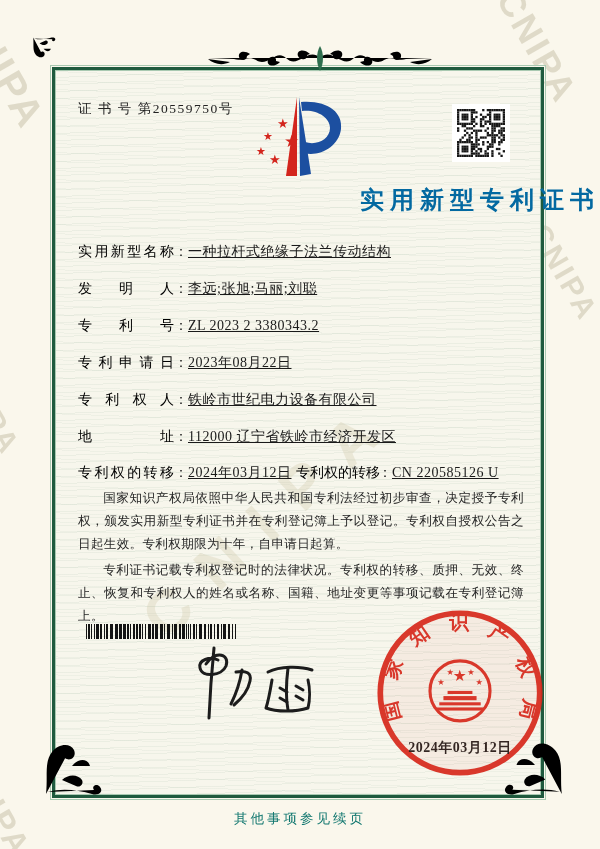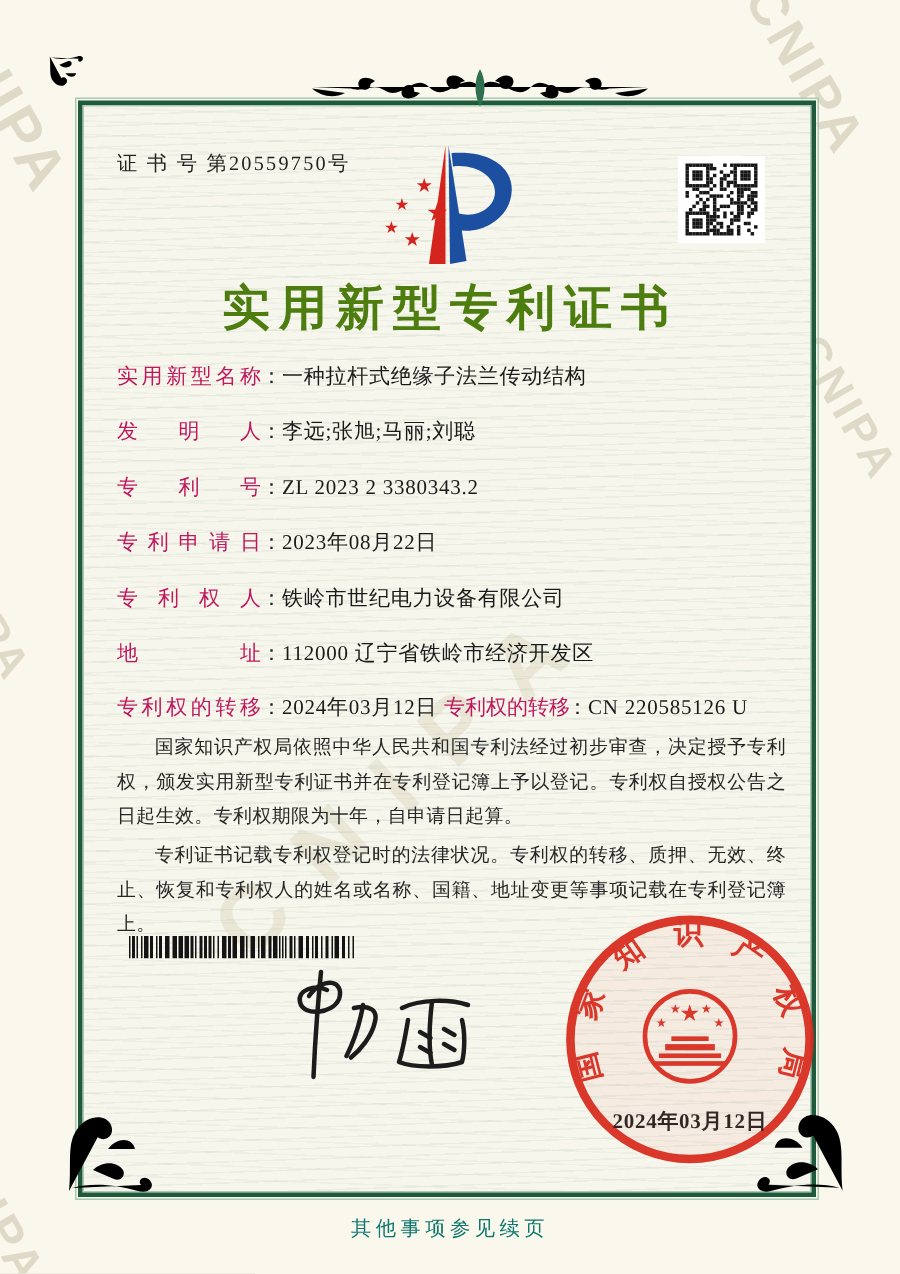--- a/index.html
+++ b/index.html
@@ -33,28 +33,28 @@
       #f7f6ec;
   }
   .frame-outer{left:50px;top:65px;width:494px;height:733px;border:1px solid #a9c9b1;z-index:3;}
   .frame-dark{position:absolute;inset:1px;border:3px solid #1f5a3e;box-shadow:inset 0 0 0 1px #a9c9b1;}
   .flourish{z-index:3;pointer-events:none;}
   .flourish path{stroke:#2f6e4e;stroke-width:2;fill:none;stroke-linecap:round;}
   
   .content{position:absolute;inset:0;z-index:4;}
   .cert-no{left:78px;top:100px;font-size:13.5px;letter-spacing:1.5px;color:#222;}
   .title{
-    left:0;width:600px;top:184px;text-align:center;font-size:32px;font-weight:700;
-    letter-spacing:6px;color:#4d7c0f;
+    left:0;width:600px;top:184px;text-align:right;font-size:24px;font-weight:700;
+    letter-spacing:6px;color:#0369a1;
   }
   .qr-box{left:452px;top:104px;width:58px;height:58px;background:#fff;padding:0;}
   .field-row{position:absolute;left:78px;width:452px;height:22px;font-size:14px;line-height:22px;white-space:nowrap;}
-  .f-label{display:inline-block;width:96px;text-align:justify;text-align-last:justify;vertical-align:top;color:#be185d;}
+  .f-label{display:inline-block;width:96px;text-align:justify;text-align-last:justify;vertical-align:top;color:#000000;}
   .f-colon{display:inline-block;width:14px;text-align:center;}
-  .f-value{color:#1a1a1a;letter-spacing:0.5px;}
+  .f-value{color:#1a1a1a;letter-spacing:0.5px;text-decoration:underline;}
   .pair-right{position:absolute;left:218px;top:0;}
   .pair-right .f-label{width:82px;}
   .legal{
     left:78px;top:487px;width:446px;font-size:12.6px;line-height:1.82;
     text-align:justify;color:#262626;letter-spacing:0.3px;
   }
   .legal p{margin:0 0 3px 0;text-indent:2em;}
   .barcode{left:86px;top:624px;}
   .commissioner{left:84px;top:666px;font-family:"Liberation Sans","DejaVu Sans",sans-serif;
     font-weight:700;font-size:14.5px;color:#111;line-height:30px;}

